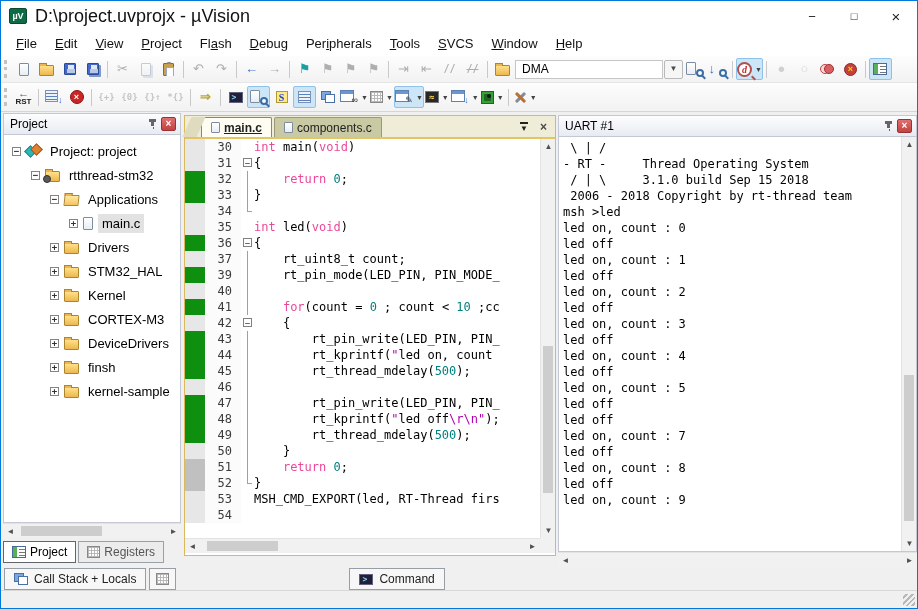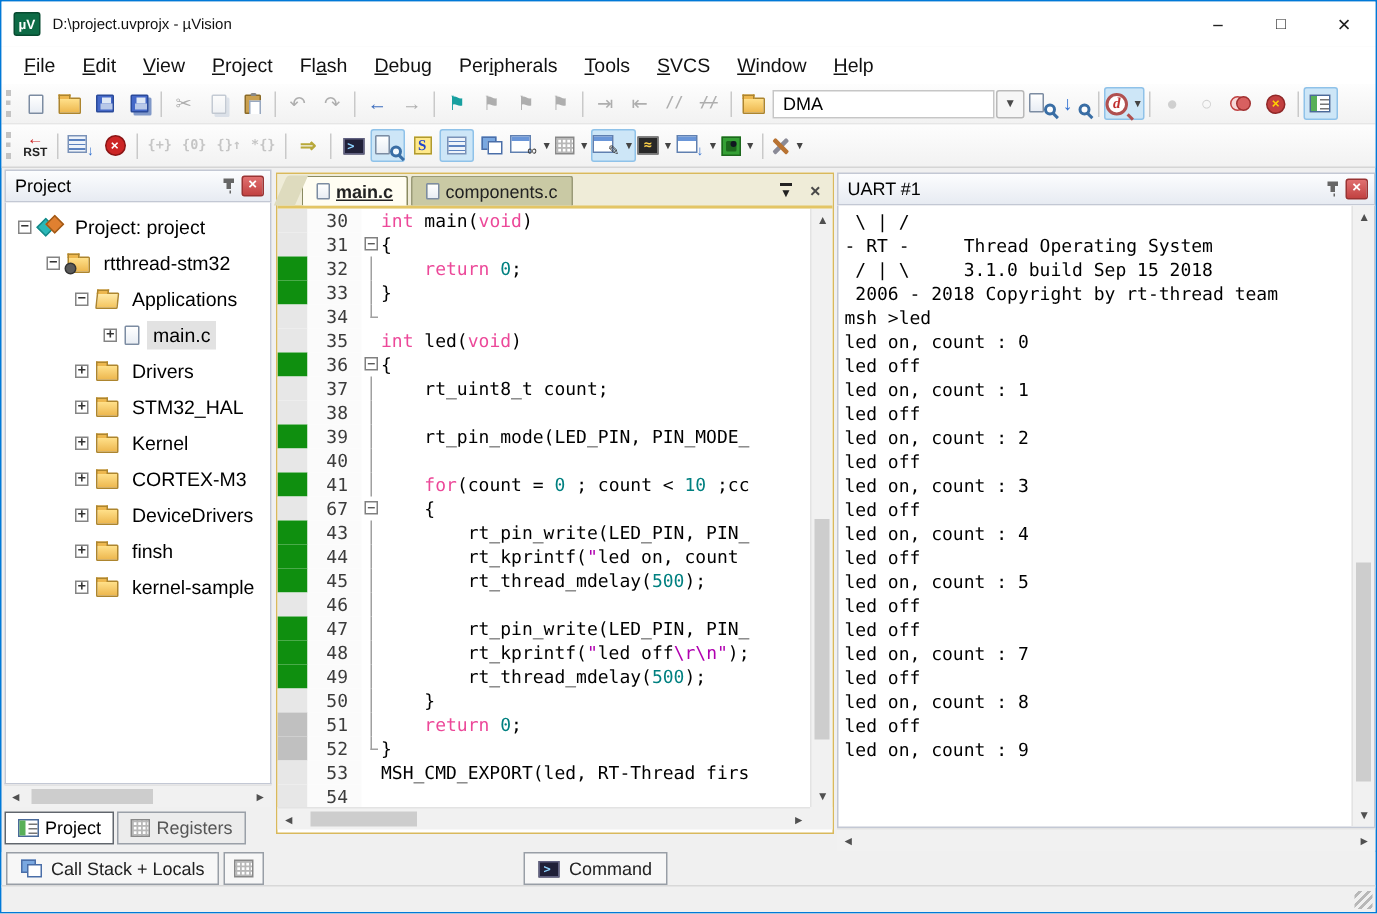--- a/index.html
+++ b/index.html
@@ -3,21 +3,21 @@
 <meta charset="utf-8">
 <style>
   html,body{margin:0;padding:0;background:#d8d8d8;}
   *{box-sizing:border-box;}
   .window{position:relative;width:918px;height:609px;border:1px solid #0079d8;background:#f0f0f0;
           font-family:"Liberation Sans",sans-serif;overflow:hidden;}
   
   .titlebar{position:absolute;left:0;top:0;right:0;height:30px;background:#fff;display:flex;align-items:center;}
   .appbox{display:inline-block;width:18px;height:16px;margin:0 8px 0 8px;background:#0e6b46;border:1px solid #084a30;
           color:#fff;font:bold 9px/15px "Liberation Sans",sans-serif;text-align:center;border-radius:2px;}
-  .wtitle{font-size:10px;color:#111;}
+  .wtitle{font-size:18px;color:#111;}
   .wbtns{margin-left:auto;display:flex;height:30px;}
   .wbtn{width:42px;height:30px;display:flex;align-items:center;justify-content:center;font-size:14px;color:#222;}
   
   .menubar{position:absolute;left:0;top:30px;right:0;height:25px;background:#fff;display:flex;align-items:center;padding-left:6px;}
   .menu-item{padding:4px 9px;font-size:13px;color:#111;}
   
   .tbrow{position:absolute;left:0;right:0;background:linear-gradient(#fdfdfd,#f2f2f2);display:flex;align-items:center;padding-left:2px;}
   #tb1{top:55px;height:27px;border-bottom:1px solid #e6e6e6;}
   #tb2{top:82px;height:29px;border-bottom:1px solid #d5d5d5;}
   .tgrip{width:4px;height:18px;border-left:3px dotted #c3c3c3;margin:0 4px 0 1px;}
@@ -553,54 +553,46 @@
           </div>
           <div class="eline">
             <span class="cov"></span>
             <span class="lnum">37</span>
             <span class="fold">
               <span class="flinev"></span>
             </span>
             <span class="ecodeln"><span class="c-pl">    rt_uint8_t count;</span></span>
           </div>
           <div class="eline">
-            <span class="cov"></span>
-            <span class="lnum">38</span>
+            <span class="cov cg"></span>
+            <span class="lnum">39</span>
+            <span class="fold">
+              <span class="flinev"></span>
+            </span>
+            <span class="ecodeln"><span class="c-pl">    rt_pin_mode(LED_PIN, PIN_MODE_</span></span>
+          </div>
+          <div class="eline">
+            <span class="cov"></span>
+            <span class="lnum">40</span>
             <span class="fold">
               <span class="flinev"></span>
             </span>
             <span class="ecodeln"></span>
           </div>
           <div class="eline">
             <span class="cov cg"></span>
-            <span class="lnum">39</span>
-            <span class="fold">
-              <span class="flinev"></span>
-            </span>
-            <span class="ecodeln"><span class="c-pl">    rt_pin_mode(LED_PIN, PIN_MODE_</span></span>
-          </div>
-          <div class="eline">
-            <span class="cov"></span>
-            <span class="lnum">40</span>
-            <span class="fold">
-              <span class="flinev"></span>
-            </span>
-            <span class="ecodeln"></span>
-          </div>
-          <div class="eline">
-            <span class="cov cg"></span>
             <span class="lnum">41</span>
             <span class="fold">
               <span class="flinev"></span>
             </span>
             <span class="ecodeln"><span class="c-pl">    </span><span class="c-kw">for</span><span class="c-pl">(count = </span><span class="c-num">0</span><span class="c-pl"> ; count &lt; </span><span class="c-num">10</span><span class="c-pl"> ;cc</span></span>
           </div>
           <div class="eline">
             <span class="cov"></span>
-            <span class="lnum">67</span>
+            <span class="lnum">42</span>
             <span class="fold">
               <span class="fbox">−</span>
             </span>
             <span class="ecodeln"><span class="c-pl">    {</span></span>
           </div>
           <div class="eline">
             <span class="cov cg"></span>
             <span class="lnum">43</span>
             <span class="fold">
               <span class="flinev"></span>

